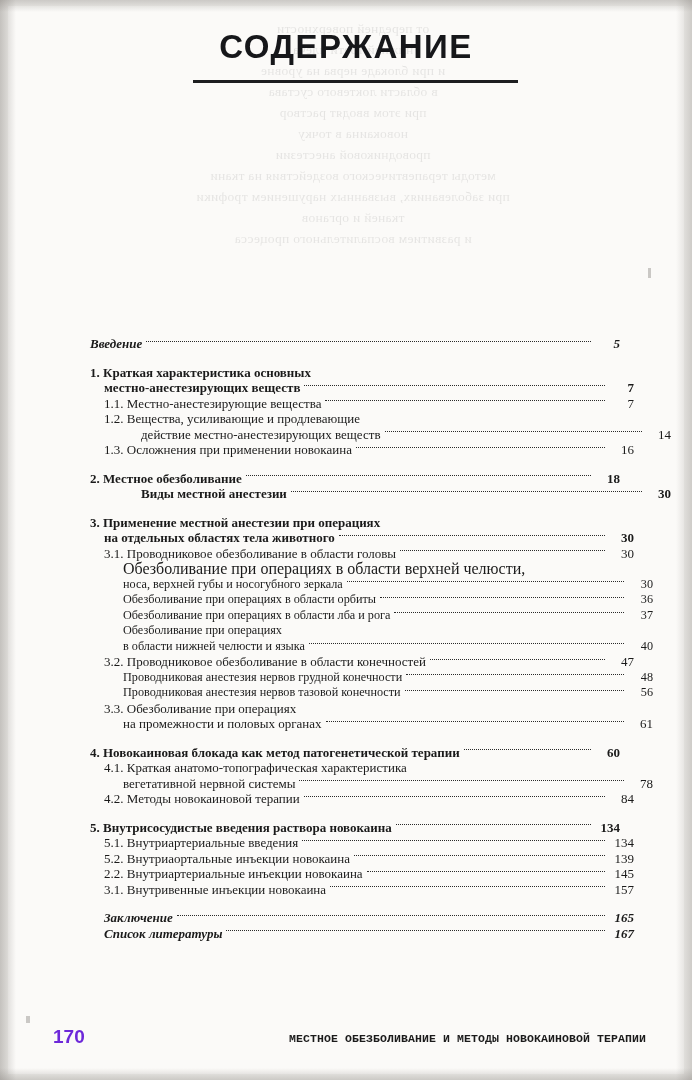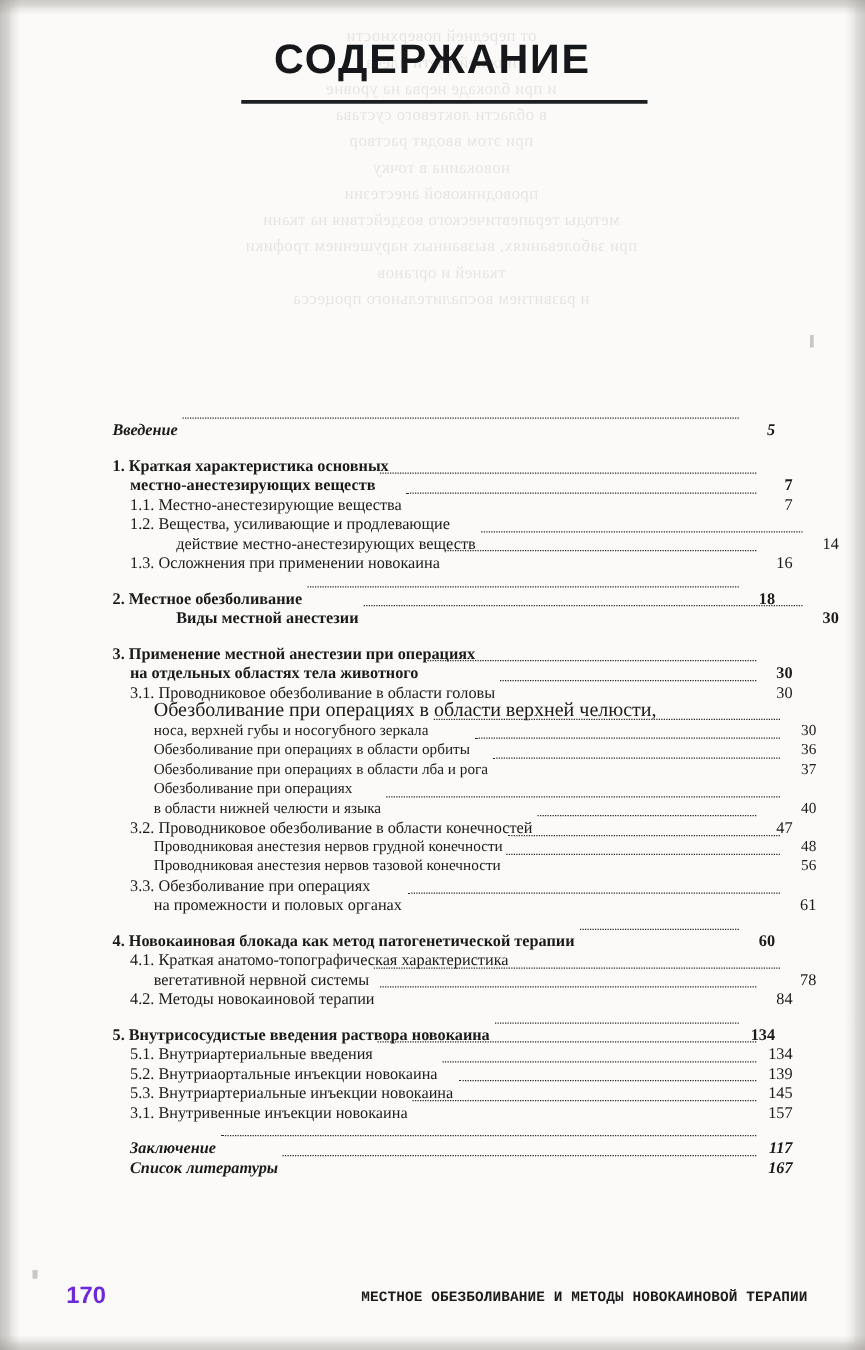--- a/index.html
+++ b/index.html
@@ -78,21 +78,21 @@
     position: absolute;
     left: 82px;
     top: 330px;
     width: 530px;
     font-size: 13px;
     line-height: 15.5px;
   }
 
   .entry {
     display: flex;
-    align-items: flex-start;
+    align-items: center;
     width: 100%;
   }
   .entry .txt {
     white-space: pre;
     flex: 0 0 auto;
     max-width: 470px;
   }
   .entry .dots {
     flex: 1 1 auto;
     margin: 0 3px 0 4px;
@@ -328,33 +328,33 @@
           <span class="txt">5.1. Внутриартериальные введения</span>
           <span class="dots"></span>
           <span class="pg">134</span>
         </div>
         <div class="entry ind1">
           <span class="txt">5.2. Внутриаортальные инъекции новокаина</span>
           <span class="dots"></span>
           <span class="pg">139</span>
         </div>
         <div class="entry ind1">
-          <span class="txt">5.3. Внутриартериальные инъекции новокаина</span>
+          <span class="txt">2.2. Внутриартериальные инъекции новокаина</span>
           <span class="dots"></span>
           <span class="pg">145</span>
         </div>
         <div class="entry ind1">
           <span class="txt">3.1. Внутривенные инъекции новокаина</span>
           <span class="dots"></span>
           <span class="pg">157</span>
         </div>
         <div class="entry ind1 sp-top-lg i b">
           <span class="txt">Заключение</span>
           <span class="dots"></span>
-          <span class="pg">117</span>
+          <span class="pg">165</span>
         </div>
         <div class="entry ind1 i b">
           <span class="txt">Список литературы</span>
           <span class="dots"></span>
           <span class="pg">167</span>
         </div>
       </div>
 
     <div class="footer">
       <div class="folio">170</div>

